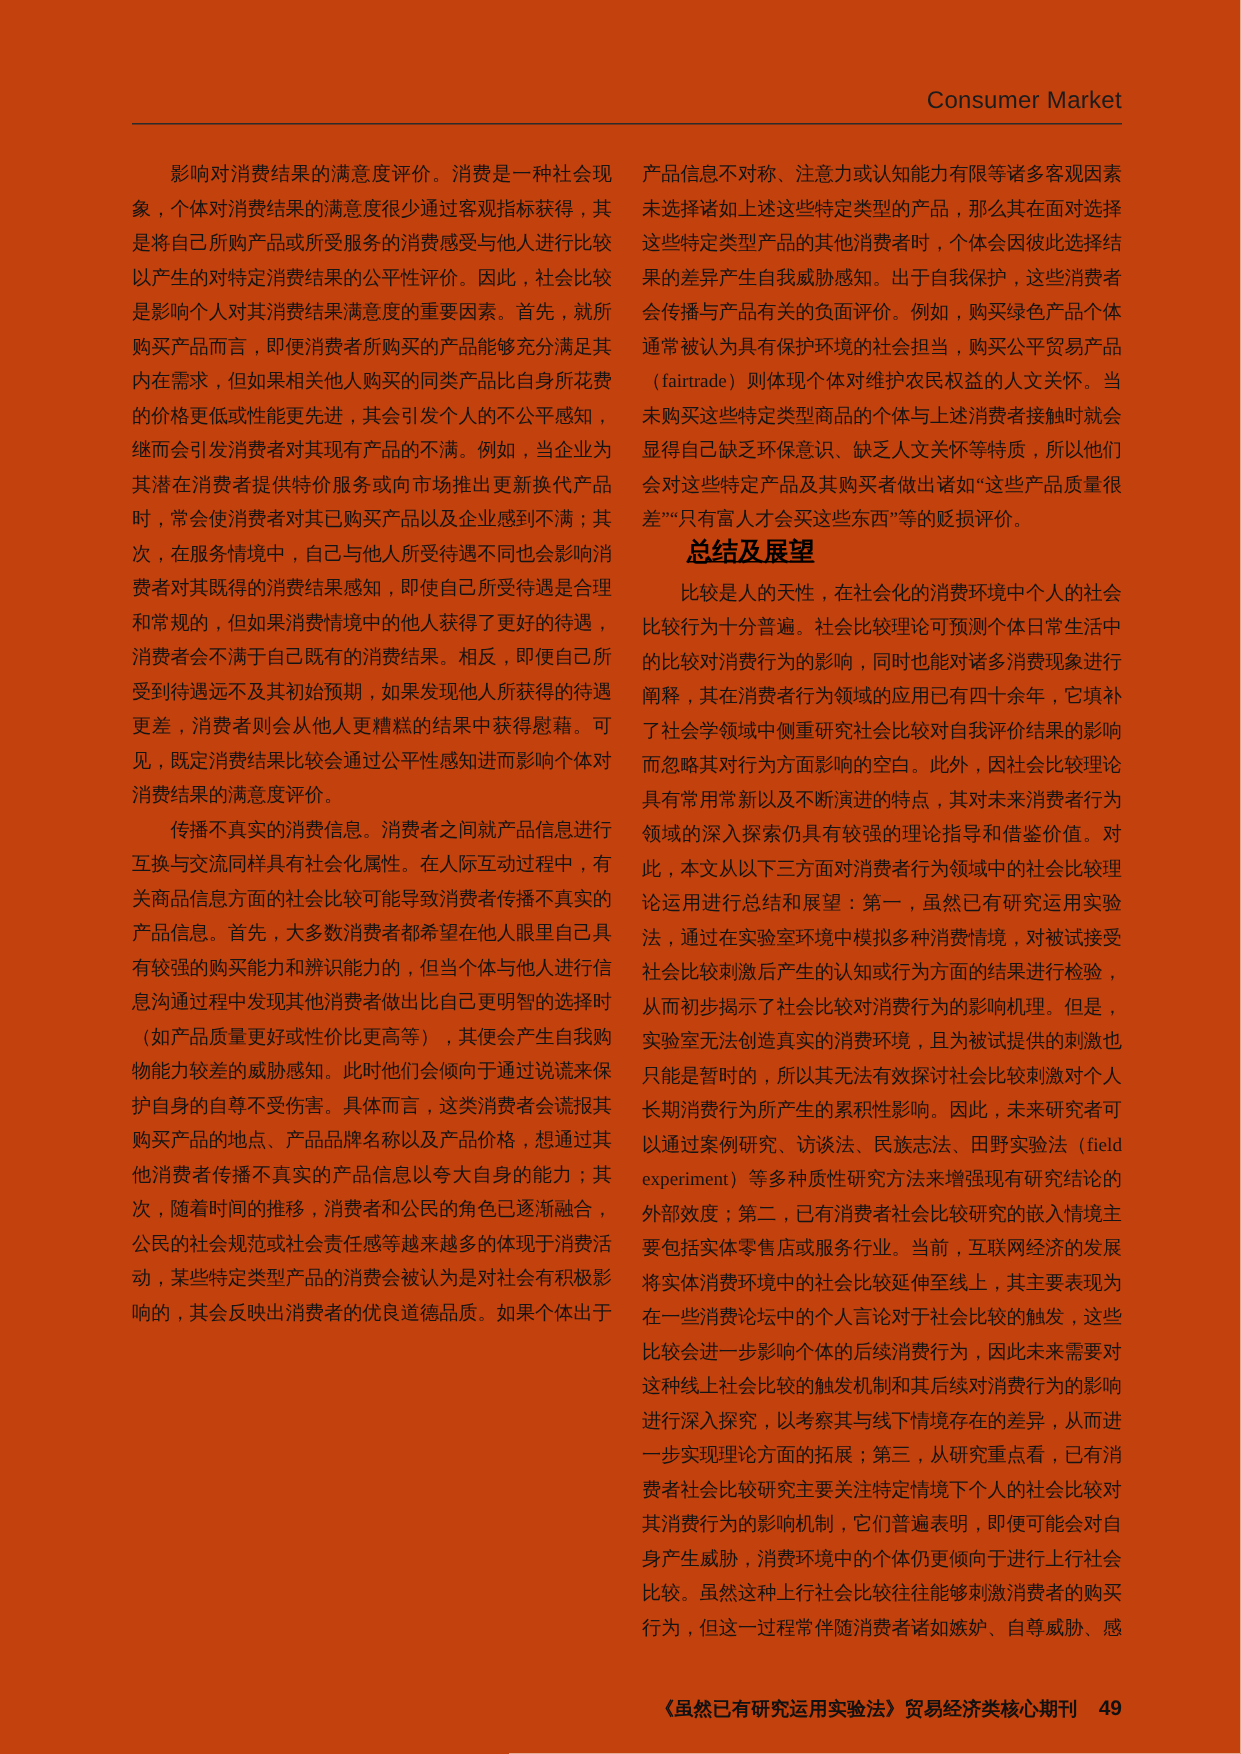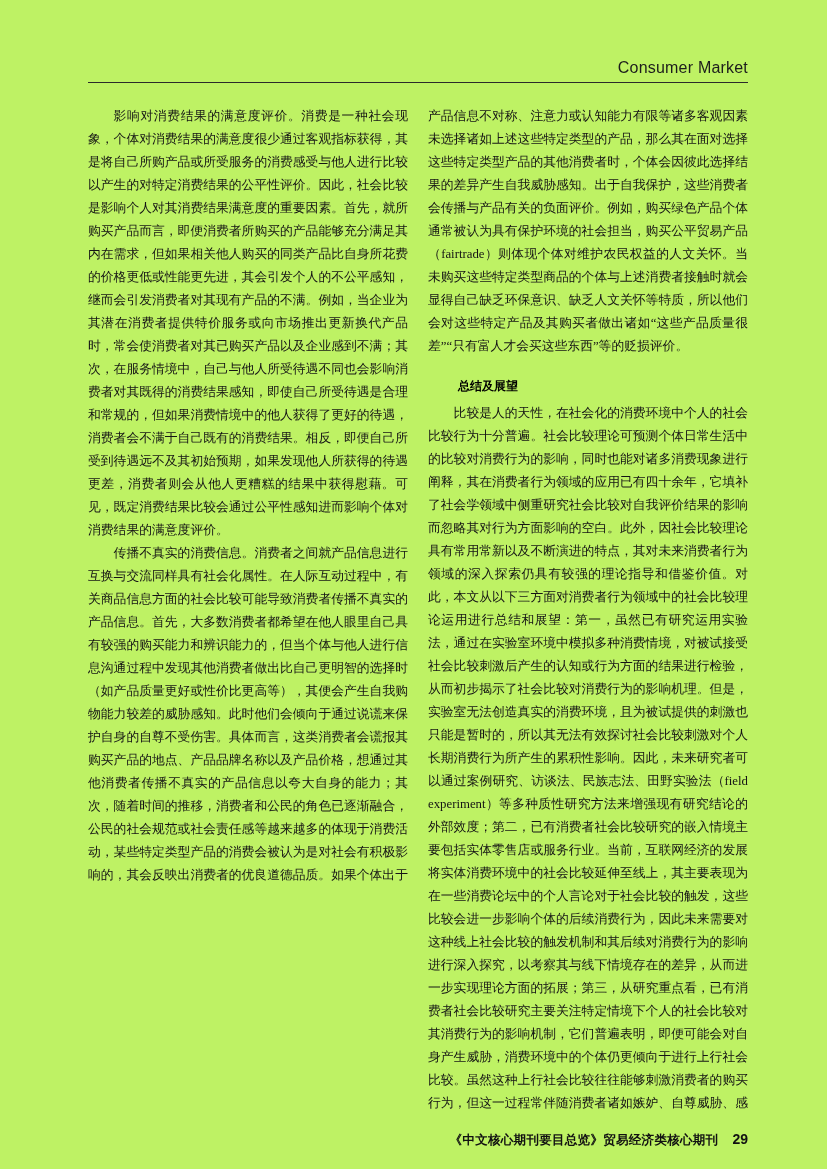--- a/index.html
+++ b/index.html
@@ -4,21 +4,21 @@
 <style>
   html, body {
     margin: 0;
     padding: 0;
     background: #ffffff;
   }
   #page {
     position: relative;
     width: 827px;
     height: 1169px;
-    background: #bef264;
+    background: #c2410c;
     overflow: hidden;
     font-family: "Liberation Serif", "DejaVu Serif", serif;
     color: #161616;
   }
   
   .header {
     position: absolute;
     left: 88px;
     top: 0;
     width: 660px;
@@ -54,26 +54,27 @@
     line-height: 23px;
     text-align: justify;
     text-justify: inter-ideograph;
     color: #141414;
     word-break: break-all;
   }
   .para.indent {
     text-indent: 2em;
   }
   .section-heading {
-    margin: 18px 0 6px 30px;
-    font-size: 12px;
+    margin: 0 0 6px 30px;
+    font-size: 17px;
     font-weight: bold;
     font-family: "Liberation Sans", "DejaVu Sans", sans-serif;
     color: #000000;
     line-height: 20px;
+    text-decoration: underline;
   }
   
   .footer {
     position: absolute;
     left: 88px;
     top: 1130px;
     width: 660px;
     text-align: right;
     font-family: "Liberation Sans", "DejaVu Sans", sans-serif;
     font-weight: bold;
@@ -103,16 +104,16 @@
         <p class="para indent">传播不真实的消费信息。消费者之间就产品信息进行互换与交流同样具有社会化属性。在人际互动过程中，有关商品信息方面的社会比较可能导致消费者传播不真实的产品信息。首先，大多数消费者都希望在他人眼里自己具有较强的购买能力和辨识能力的，但当个体与他人进行信息沟通过程中发现其他消费者做出比自己更明智的选择时（如产品质量更好或性价比更高等），其便会产生自我购物能力较差的威胁感知。此时他们会倾向于通过说谎来保护自身的自尊不受伤害。具体而言，这类消费者会谎报其购买产品的地点、产品品牌名称以及产品价格，想通过其他消费者传播不真实的产品信息以夸大自身的能力；其次，随着时间的推移，消费者和公民的角色已逐渐融合，公民的社会规范或社会责任感等越来越多的体现于消费活动，某些特定类型产品的消费会被认为是对社会有积极影响的，其会反映出消费者的优良道德品质。如果个体出于</p>
       </div>
     <div class="col">
         <p class="para">产品信息不对称、注意力或认知能力有限等诸多客观因素未选择诸如上述这些特定类型的产品，那么其在面对选择这些特定类型产品的其他消费者时，个体会因彼此选择结果的差异产生自我威胁感知。出于自我保护，这些消费者会传播与产品有关的负面评价。例如，购买绿色产品个体通常被认为具有保护环境的社会担当，购买公平贸易产品（fairtrade）则体现个体对维护农民权益的人文关怀。当未购买这些特定类型商品的个体与上述消费者接触时就会显得自己缺乏环保意识、缺乏人文关怀等特质，所以他们会对这些特定产品及其购买者做出诸如“这些产品质量很差”“只有富人才会买这些东西”等的贬损评价。</p>
         <h2 class="section-heading">总结及展望</h2>
         <p class="para indent">比较是人的天性，在社会化的消费环境中个人的社会比较行为十分普遍。社会比较理论可预测个体日常生活中的比较对消费行为的影响，同时也能对诸多消费现象进行阐释，其在消费者行为领域的应用已有四十余年，它填补了社会学领域中侧重研究社会比较对自我评价结果的影响而忽略其对行为方面影响的空白。此外，因社会比较理论具有常用常新以及不断演进的特点，其对未来消费者行为领域的深入探索仍具有较强的理论指导和借鉴价值。对此，本文从以下三方面对消费者行为领域中的社会比较理论运用进行总结和展望：第一，虽然已有研究运用实验法，通过在实验室环境中模拟多种消费情境，对被试接受社会比较刺激后产生的认知或行为方面的结果进行检验，从而初步揭示了社会比较对消费行为的影响机理。但是，实验室无法创造真实的消费环境，且为被试提供的刺激也只能是暂时的，所以其无法有效探讨社会比较刺激对个人长期消费行为所产生的累积性影响。因此，未来研究者可以通过案例研究、访谈法、民族志法、田野实验法（field experiment）等多种质性研究方法来增强现有研究结论的外部效度；第二，已有消费者社会比较研究的嵌入情境主要包括实体零售店或服务行业。当前，互联网经济的发展将实体消费环境中的社会比较延伸至线上，其主要表现为在一些消费论坛中的个人言论对于社会比较的触发，这些比较会进一步影响个体的后续消费行为，因此未来需要对这种线上社会比较的触发机制和其后续对消费行为的影响进行深入探究，以考察其与线下情境存在的差异，从而进一步实现理论方面的拓展；第三，从研究重点看，已有消费者社会比较研究主要关注特定情境下个人的社会比较对其消费行为的影响机制，它们普遍表明，即便可能会对自身产生威胁，消费环境中的个体仍更倾向于进行上行社会比较。虽然这种上行社会比较往往能够刺激消费者的购买行为，但这一过程常伴随消费者诸如嫉妒、自尊威胁、感</p>
       </div>
   </div>
 
   <div class="footer">
-    <span class="journal-note">《中文核心期刊要目总览》贸易经济类核心期刊</span><span class="page-number">29</span>
+    <span class="journal-note">《虽然已有研究运用实验法》贸易经济类核心期刊</span><span class="page-number">49</span>
   </div>
 
 </div>
 
 </body></html>

